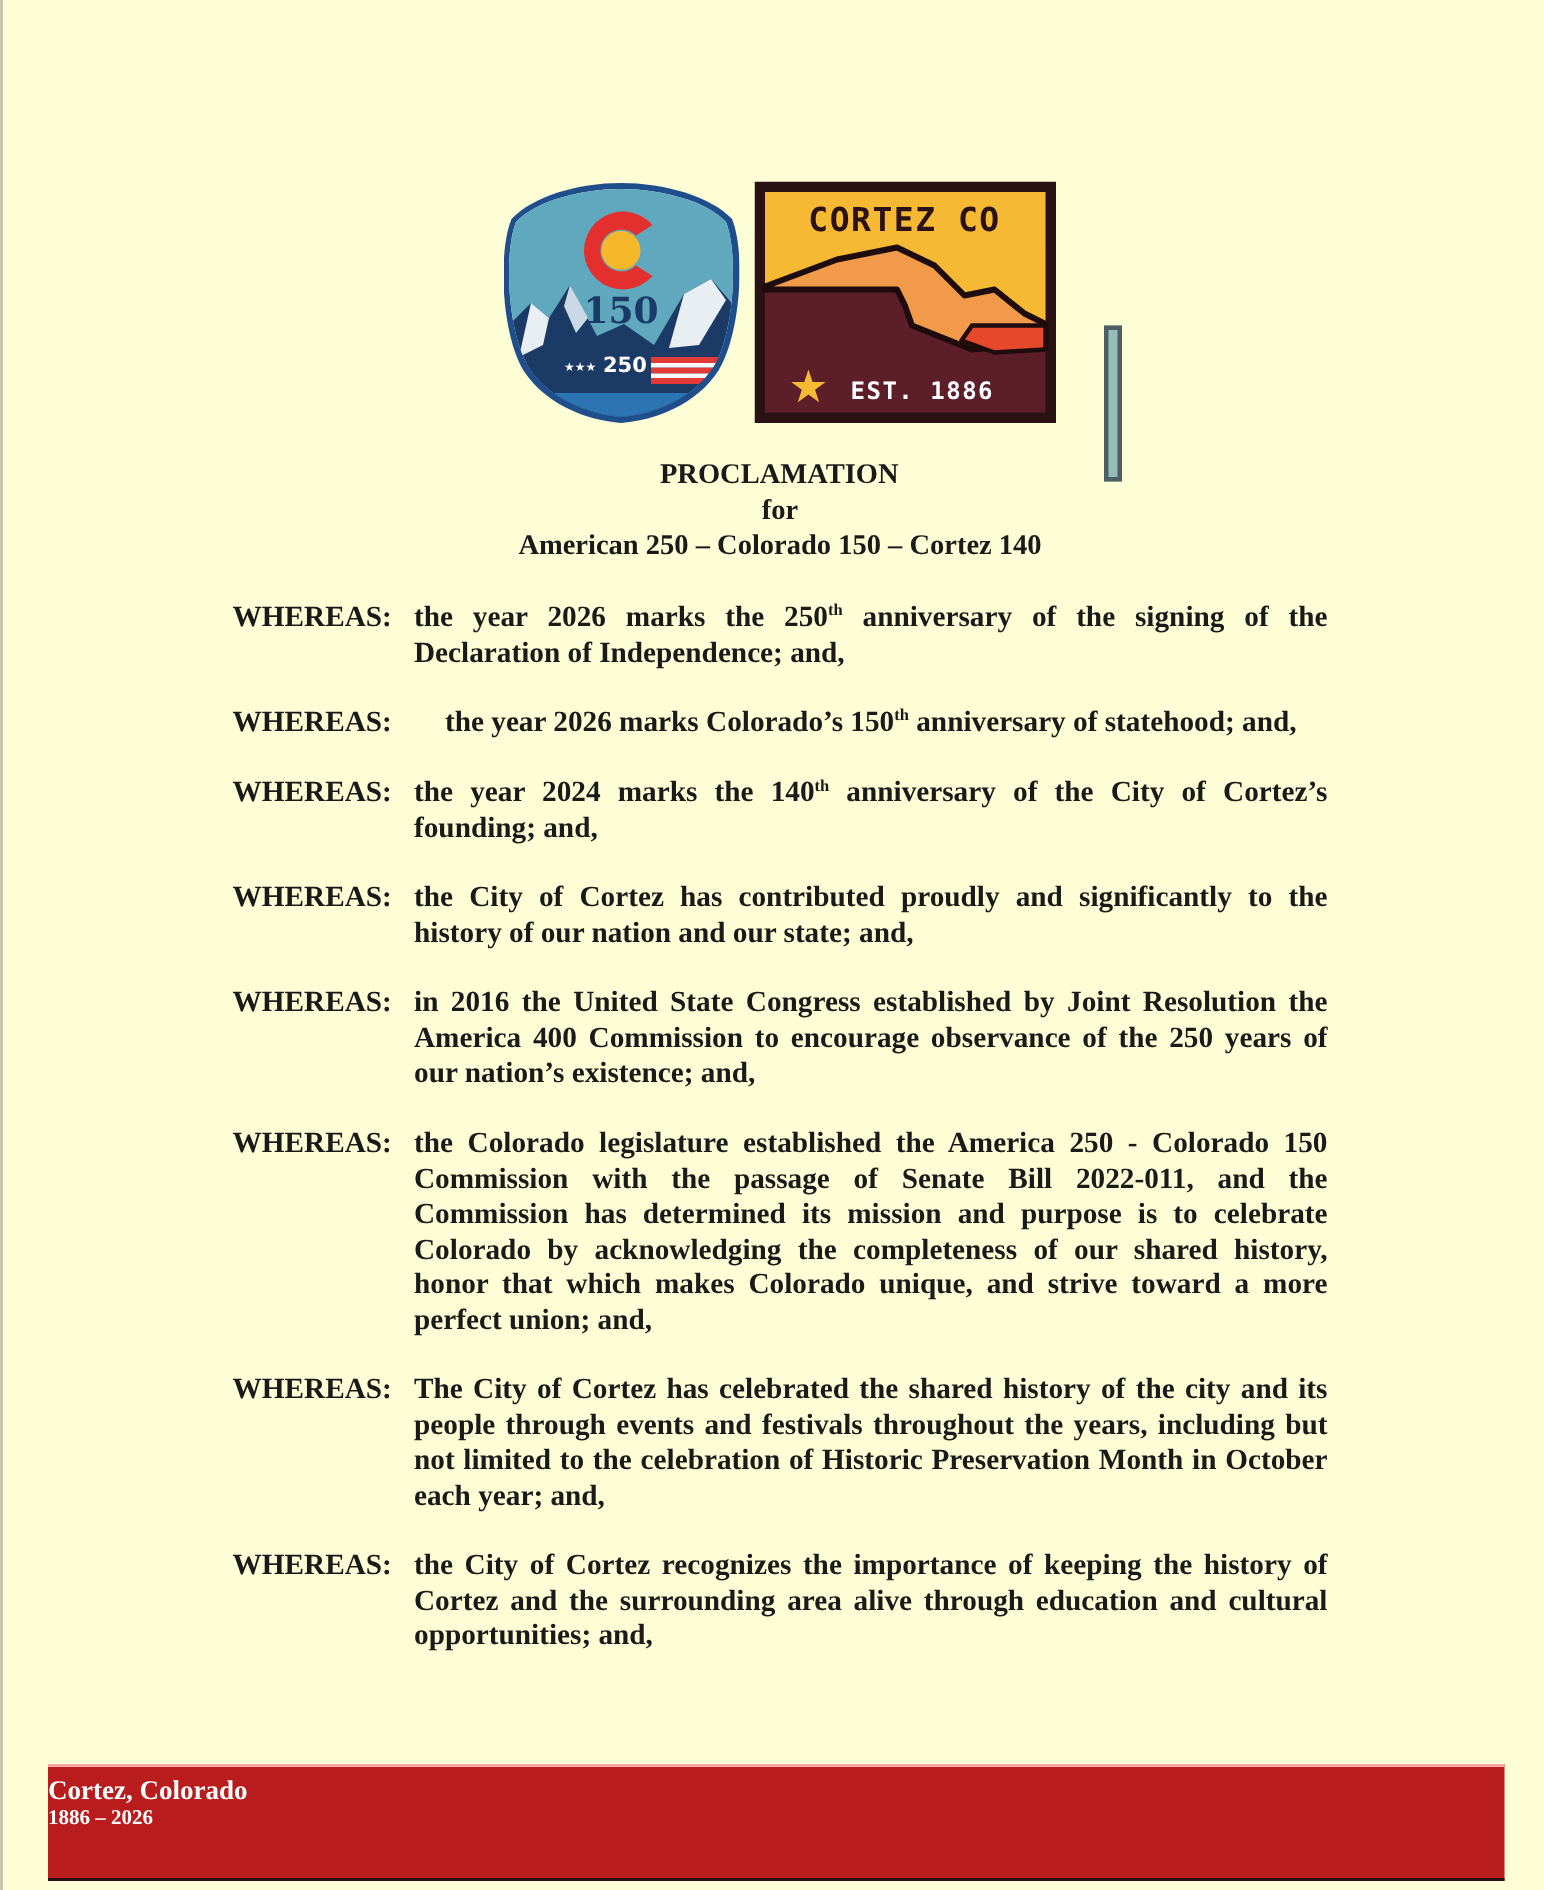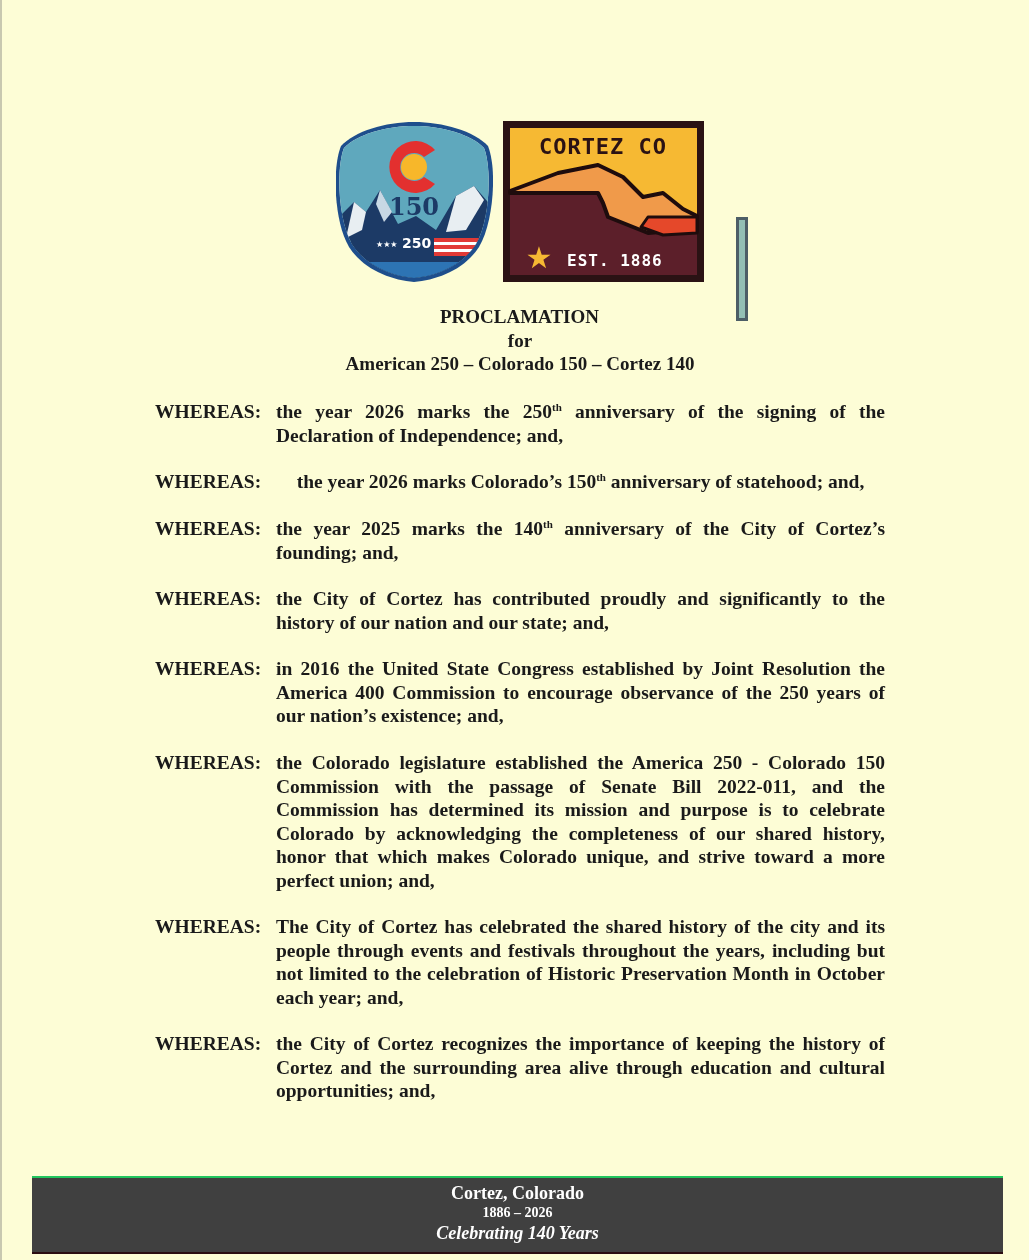--- a/index.html
+++ b/index.html
@@ -25,24 +25,24 @@
 
     
     .clause { position: absolute; left: 155px; width: 735px; font-size: 19.5px; line-height: 23.6px; }
     .clause .lbl { position: absolute; left: 0; top: 0; font-weight: bold; }
     .clause .body { position: absolute; left: 121px; width: 609px; text-align: justify; font-weight: bold; }
     .clause sup { font-size: 11px; line-height: 0; vertical-align: 7px; }
 
     
     .footer-band {
       position: absolute; left: 32px; top: 1176px; width: 971px; height: 78px;
-      background: #404040;
-      border-top: 2px solid #22c55e; border-bottom: 2px solid #2b0d12;
+      background: #b91c1c;
+      border-top: 2px solid #fca5a5; border-bottom: 2px solid #2b0d12;
       box-sizing: border-box;
-      text-align: center; color: #ffffff;
+      color: #ffffff;
     }
     .footer-band .f1 { font-size: 18px; font-weight: bold; margin-top: 4px; line-height: 22px; }
     .footer-band .f2 { font-size: 14px; font-weight: bold; line-height: 18px; }
     .footer-band .f3 { font-size: 18px; font-weight: bold; font-style: italic; line-height: 22px; }
   </style>
 </head>
 <body>
 
 <div class="page-edge"></div>
 
@@ -102,21 +102,21 @@
   <div class="body"><span>the year 2026 marks the 250</span><sup>th</sup><span> anniversary of the signing of the Declaration of Independence; and,</span></div>
 </div>
 
 <div class="clause" style="top:470px">
   <span class="lbl">WHEREAS:</span>
   <div class="body" style="text-align:center"><span>the year 2026 marks Colorado’s 150</span><sup>th</sup><span> anniversary of statehood; and,</span></div>
 </div>
 
 <div class="clause" style="top:517px">
   <span class="lbl">WHEREAS:</span>
-  <div class="body"><span>the year 2025 marks the 140</span><sup>th</sup><span> anniversary of the City of Cortez’s founding; and,</span></div>
+  <div class="body"><span>the year 2024 marks the 140</span><sup>th</sup><span> anniversary of the City of Cortez’s founding; and,</span></div>
 </div>
 
 <div class="clause" style="top:587px">
   <span class="lbl">WHEREAS:</span>
   <div class="body">the City of Cortez has contributed proudly and significantly to the history of our nation and our state; and,</div>
 </div>
 
 <div class="clause" style="top:657px">
   <span class="lbl">WHEREAS:</span>
   <div class="body">in 2016 the United State Congress established by Joint Resolution the America 400 Commission to encourage observance of the 250 years of our nation’s existence; and,</div>
@@ -133,14 +133,13 @@
 </div>
 
 <div class="clause" style="top:1032px">
   <span class="lbl">WHEREAS:</span>
   <div class="body">the City of Cortez recognizes the importance of keeping the history of Cortez and the surrounding area alive through education and cultural opportunities; and,</div>
 </div>
 
 <div class="footer-band">
   <div class="f1">Cortez, Colorado</div>
   <div class="f2">1886 – 2026</div>
-  <div class="f3">Celebrating 140 Years</div>
 </div>
 
 </body></html>

